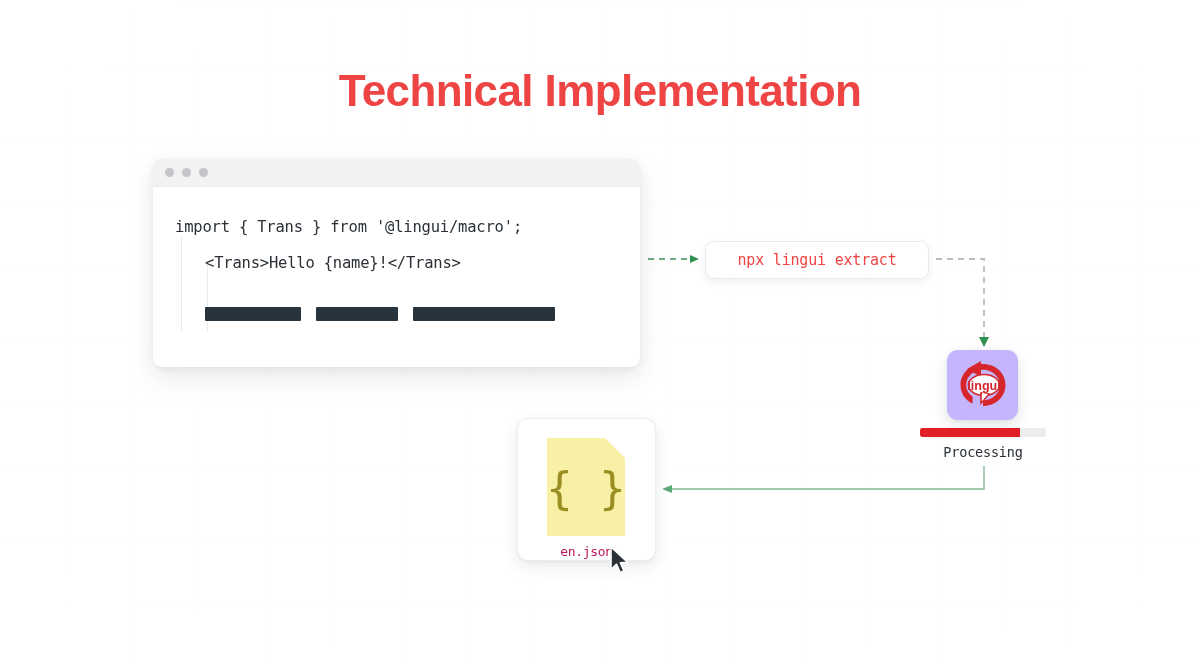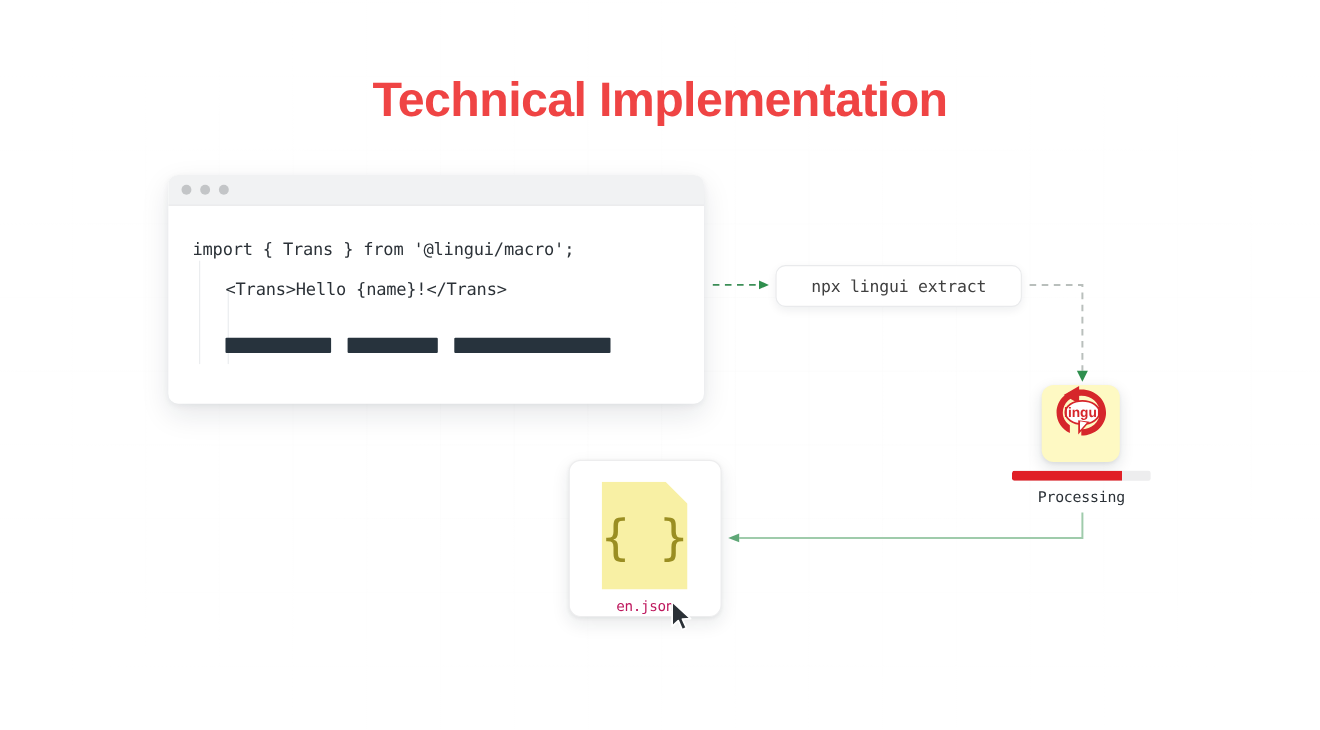--- a/index.html
+++ b/index.html
@@ -116,43 +116,44 @@
     height: 36px;
     background: #ffffff;
     border: 1px solid #e9eaec;
     border-radius: 9px;
     box-shadow: 0 3px 9px rgba(20,30,45,0.07);
     display: flex;
     align-items: center;
     justify-content: center;
     font-family: "DejaVu Sans Mono", "Liberation Mono", monospace;
     font-size: 15px;
-    color: #404040;
+    color: #ef4444;
     letter-spacing: -0.2px;
   }
 
   
   #arrows {
     position: absolute;
     left: 0; top: 0;
     width: 1200px; height: 664px;
     pointer-events: none;
   }
 
   
   #lingui-node {
     position: absolute;
     left: 947px;
     top: 350px;
     width: 71px;
     height: 70px;
-    background: #fef9c3;
+    background: #c4b5fd;
     border-radius: 11px;
     box-shadow: 0 5px 14px rgba(20,30,45,0.12), 0 1px 3px rgba(20,30,45,0.06);
     display: flex;
+    align-items: center;
     justify-content: center;
   }
   #progress-track {
     position: absolute;
     left: 920px;
     top: 428px;
     width: 126px;
     height: 9px;
     background: #ededee;
     border-radius: 2px;

